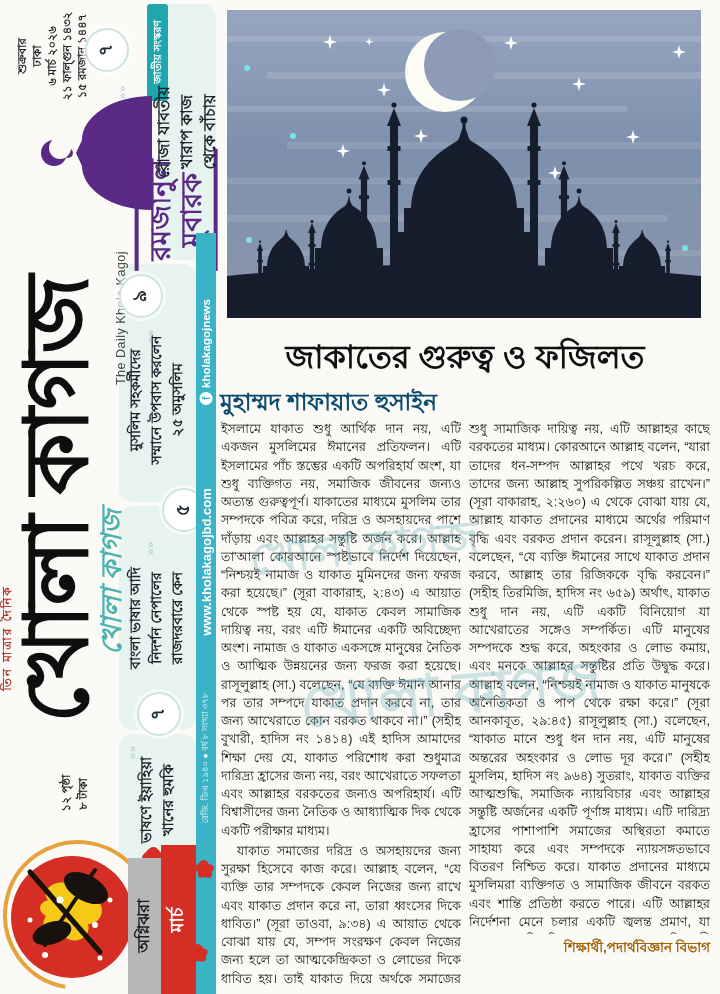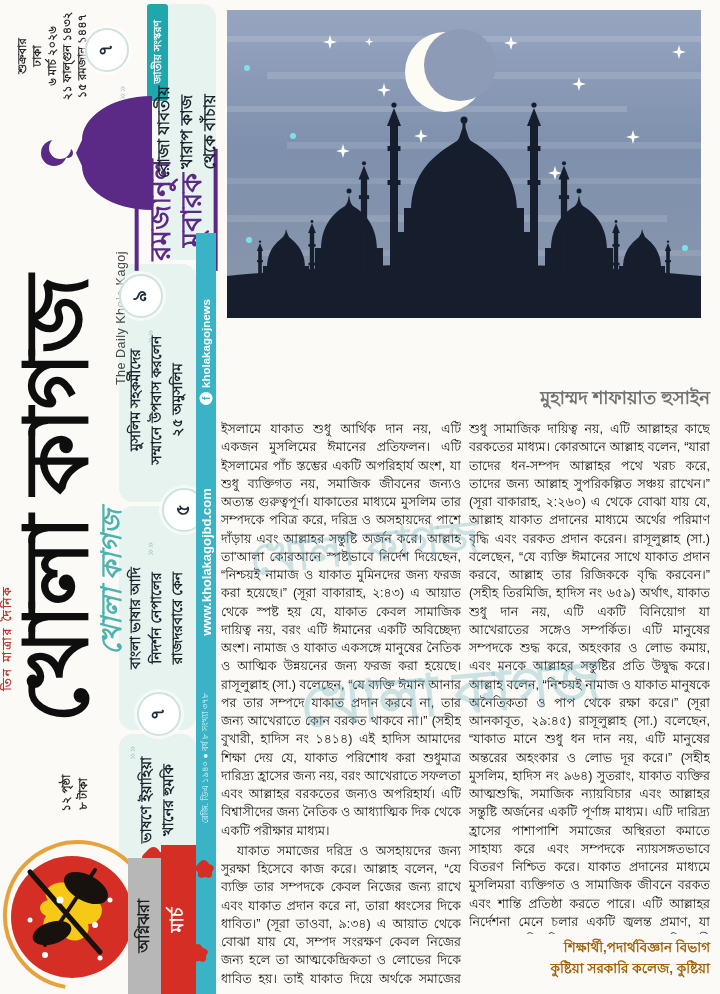--- a/index.html
+++ b/index.html
@@ -193,30 +193,30 @@
     <use href="#minaret" transform="translate(167,96)"></use>
     <use href="#minaret" transform="translate(307,96)"></use>
     <use href="#minaret" transform="translate(137,154) scale(0.78)"></use>
     <use href="#minaret" transform="translate(337,154) scale(0.78)"></use>
     <use href="#minaret" transform="translate(85,212) scale(0.55)"></use>
     <use href="#minaret" transform="translate(389,212) scale(0.55)"></use>
     <use href="#minaret" transform="translate(33,232) scale(0.45)"></use>
     <use href="#minaret" transform="translate(441,232) scale(0.45)"></use>
   </svg>
 
-  <div class="abs" style="left:220px;top:384px;width:490px;text-align:right;font-size:18px;font-weight:bold;color:#737373;">মুহাম্মদ শাফায়াত হুসাইন</div>
+  <div class="abs" style="left:220px;top:332px;width:490px;text-align:center;font-size:32px;font-weight:bold;color:#101010;">জাকাতের গুরুত্ব ও ফজিলত</div>
+  <div class="abs" style="left:220px;top:384px;width:490px;text-align:left;font-size:23px;font-weight:bold;color:#0c4a6e;">মুহাম্মদ শাফায়াত হুসাইন</div>
 
   <div class="bodycol" style="left:221px;width:240px;height:566px;">
     <p>ইসলামে যাকাত শুধু আর্থিক দান নয়, এটি একজন মুসলিমের ঈমানের প্রতিফলন। এটি ইসলামের পাঁচ স্তম্ভের একটি অপরিহার্য অংশ, যা শুধু ব্যক্তিগত নয়, সমাজিক জীবনের জন্যও অত্যন্ত গুরুত্বপূর্ণ। যাকাতের মাধ্যমে মুসলিম তার সম্পদকে পবিত্র করে, দরিদ্র ও অসহায়দের পাশে দাঁড়ায় এবং আল্লাহর সন্তুষ্টি অর্জন করে। আল্লাহ তা'আলা কোরআনে স্পষ্টভাবে নির্দেশ দিয়েছেন, “নিশ্চয়ই নামাজ ও যাকাত মুমিনদের জন্য ফরজ করা হয়েছে।” (সূরা বাকারাহ, ২:৪৩) এ আয়াত থেকে স্পষ্ট হয় যে, যাকাত কেবল সামাজিক দায়িত্ব নয়, বরং এটি ঈমানের একটি অবিচ্ছেদ্য অংশ। নামাজ ও যাকাত একসঙ্গে মানুষের নৈতিক ও আত্মিক উন্নয়নের জন্য ফরজ করা হয়েছে। রাসূলুল্লাহ (সা.) বলেছেন, “যে ব্যক্তি ঈমান আনার পর তার সম্পদে যাকাত প্রদান করবে না, তার জন্য আখেরাতে কোন বরকত থাকবে না।” (সহীহ বুখারী, হাদিস নং ১৪১৪) এই হাদিস আমাদের শিক্ষা দেয় যে, যাকাত পরিশোধ করা শুধুমাত্র দারিদ্র্য হ্রাসের জন্য নয়, বরং আখেরাতে সফলতা এবং আল্লাহর বরকতের জন্যও অপরিহার্য। এটি বিশ্বাসীদের জন্য নৈতিক ও আধ্যাত্মিক দিক থেকে একটি পরীক্ষার মাধ্যম।</p>
     <p class="indent">যাকাত সমাজের দরিদ্র ও অসহায়দের জন্য সুরক্ষা হিসেবে কাজ করে। আল্লাহ বলেন, “যে ব্যক্তি তার সম্পদকে কেবল নিজের জন্য রাখে এবং যাকাত প্রদান করে না, তারা ধ্বংসের দিকে ধাবিত।” (সূরা তাওবা, ৯:৩৪) এ আয়াত থেকে বোঝা যায় যে, সম্পদ সংরক্ষণ কেবল নিজের জন্য হলে তা আত্মকেন্দ্রিকতা ও লোভের দিকে ধাবিত হয়। তাই যাকাত দিয়ে অর্থকে সমাজের কল্যাণে ব্যবহার করা জরুরি। রাসূলুল্লাহ (সা.) বলেছেন, “যাকাত কেবল দারিদ্র্য দূর করে না, এটি হৃদয়কে ধনী করে এবং সম্পদের নিকৃষ্টতা দূর করে।” (সহীহ মুসলিম, হাদিস নং ৯৬২) যাকাত</p>
   </div>
   <div class="bodycol" style="left:469px;width:241px;height:514px;">
     <p>শুধু সামাজিক দায়িত্ব নয়, এটি আল্লাহর কাছে বরকতের মাধ্যম। কোরআনে আল্লাহ বলেন, “যারা তাদের ধন-সম্পদ আল্লাহর পথে খরচ করে, তাদের জন্য আল্লাহ সুপরিকল্পিত সঞ্চয় রাখেন।” (সূরা বাকারাহ, ২:২৬০) এ থেকে বোঝা যায় যে, আল্লাহ যাকাত প্রদানের মাধ্যমে অর্থের পরিমাণ বৃদ্ধি এবং বরকত প্রদান করেন। রাসূলুল্লাহ (সা.) বলেছেন, “যে ব্যক্তি ঈমানের সাথে যাকাত প্রদান করবে, আল্লাহ তার রিজিককে বৃদ্ধি করবেন।” (সহীহ তিরমিজি, হাদিস নং ৬৫৯) অর্থাৎ, যাকাত শুধু দান নয়, এটি একটি বিনিয়োগ যা আখেরাতের সঙ্গেও সম্পর্কিত। এটি মানুষের সম্পদকে শুদ্ধ করে, অহংকার ও লোভ কমায়, এবং মনকে আল্লাহর সন্তুষ্টির প্রতি উদ্বুদ্ধ করে। আল্লাহ বলেন, “নিশ্চয়ই নামাজ ও যাকাত মানুষকে অনৈতিকতা ও পাপ থেকে রক্ষা করে।” (সূরা আনকাবূত, ২৯:৪৫) রাসূলুল্লাহ (সা.) বলেছেন, “যাকাত মানে শুধু ধন দান নয়, এটি মানুষের অন্তরের অহংকার ও লোভ দূর করে।” (সহীহ মুসলিম, হাদিস নং ৯৬৪) সুতরাং, যাকাত ব্যক্তির আত্মশুদ্ধি, সমাজিক ন্যায়বিচার এবং আল্লাহর সন্তুষ্টি অর্জনের একটি পূর্ণাঙ্গ মাধ্যম। এটি দারিদ্র্য হ্রাসের পাশাপাশি সমাজের অস্থিরতা কমাতে সাহায্য করে এবং সম্পদকে ন্যায়সঙ্গতভাবে বিতরণ নিশ্চিত করে। যাকাত প্রদানের মাধ্যমে মুসলিমরা ব্যক্তিগত ও সামাজিক জীবনে বরকত এবং শান্তি প্রতিষ্ঠা করতে পারে। এটি আল্লাহর নির্দেশনা মেনে চলার একটি জ্বলন্ত প্রমাণ, যা আত্মার পরিশুদ্ধি এবং আখেরাতে চিরস্থায়ী সাফল্য নিশ্চিত করে। তাই প্রতিটি মুসলিমের জন্য নিয়মিত, সঠিক এবং আন্তরিকভাবে যাকাত প্রদান করা অপরিহার্য।</p>
   </div>
   <div class="abs" style="left:469px;top:938px;width:241px;text-align:right;font-size:13.5px;font-weight:bold;color:#a16207;line-height:1.55;">
     <div>শিক্ষার্থী,পদার্থবিজ্ঞান বিভাগ</div>
-    <div>কুষ্টিয়া সরকারি কলেজ, কুষ্টিয়া</div>
   </div>
 
   <div class="wm" style="left:250px;top:515px;font-size:44px;transform:rotate(-6deg);">খোলা কাগজ</div>
   <div class="wm" style="left:300px;top:650px;font-size:58px;transform:rotate(-5deg);">খোলা কাগজ</div>
 
 </div>
 
 </body></html>

